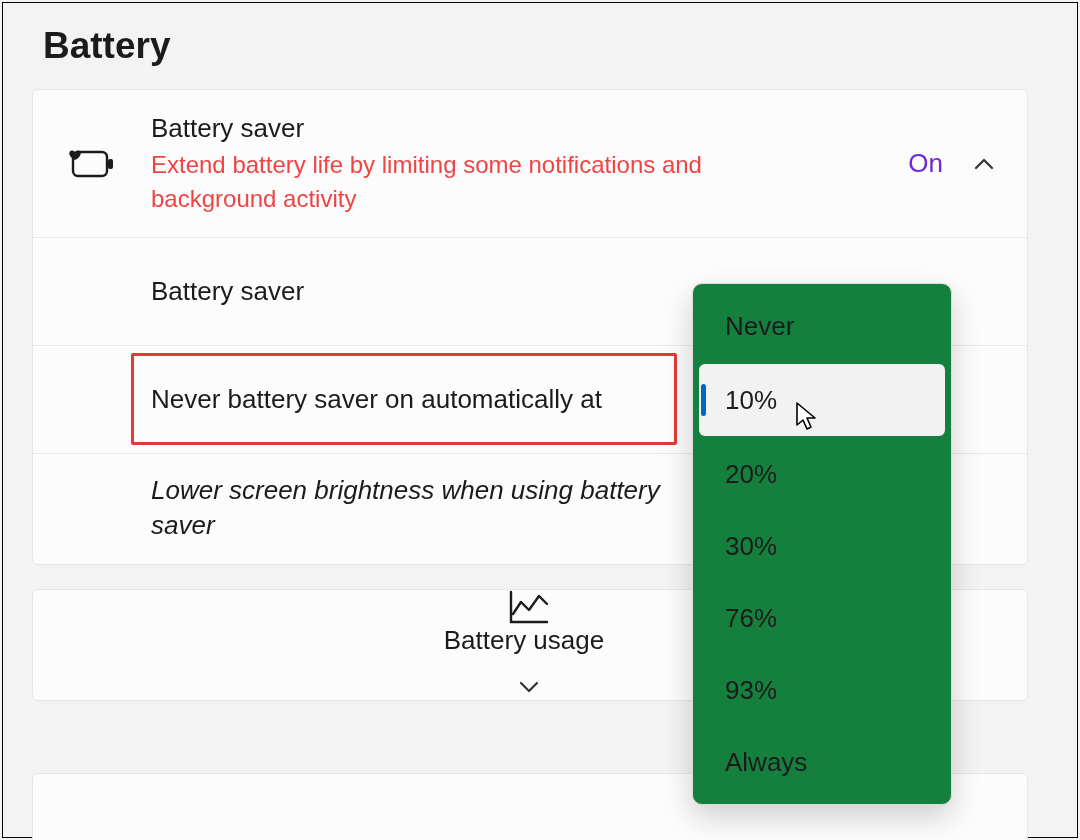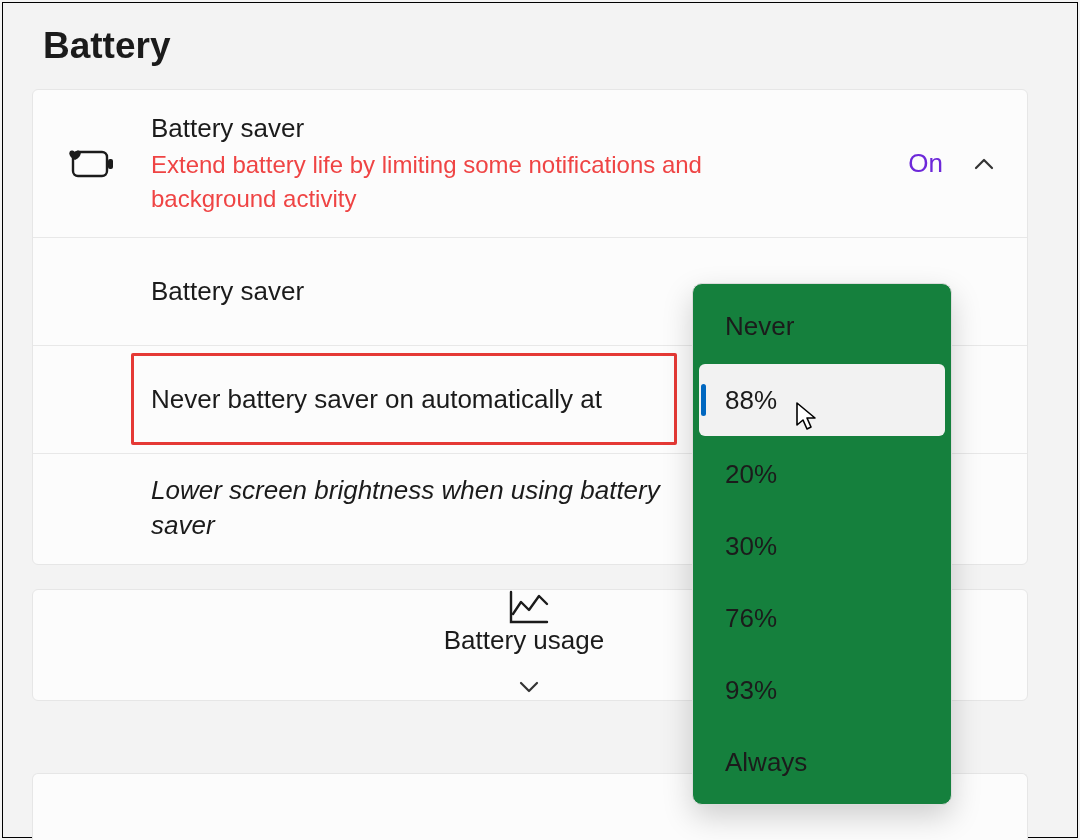--- a/index.html
+++ b/index.html
@@ -247,21 +247,21 @@
             <path d="M4 8 L12 16 L20 8" fill="none" stroke="#333" stroke-width="2.2" stroke-linecap="round" stroke-linejoin="round"></path>
           </svg>
       </div>
     </div>
   </div>
 
   <div class="card last"></div>
 
   <div class="flyout">
     <div class="fly-item">Never</div>
-    <div class="fly-item selected">88%</div>
+    <div class="fly-item selected">10%</div>
     <div class="fly-item">20%</div>
     <div class="fly-item">30%</div>
     <div class="fly-item">76%</div>
     <div class="fly-item">93%</div>
     <div class="fly-item">Always</div>
   </div>
 
   <div class="cursor">
     <svg width="26" height="30" viewBox="0 0 26 30">
       <path d="M2 2 L2 24 L8 19 L12 28 L16 26 L12 17 L20 17 Z" fill="#fff" stroke="#000" stroke-width="1.6" stroke-linejoin="round"></path>

